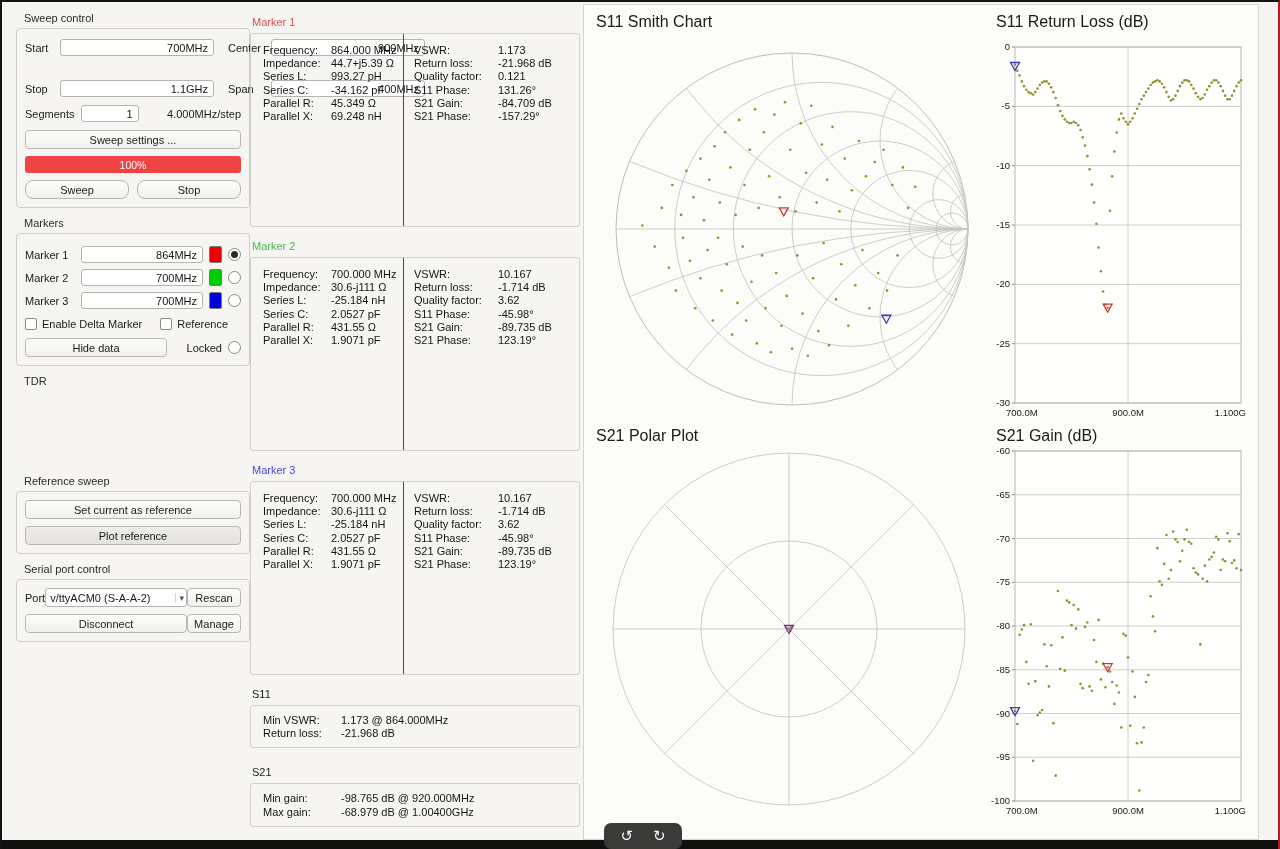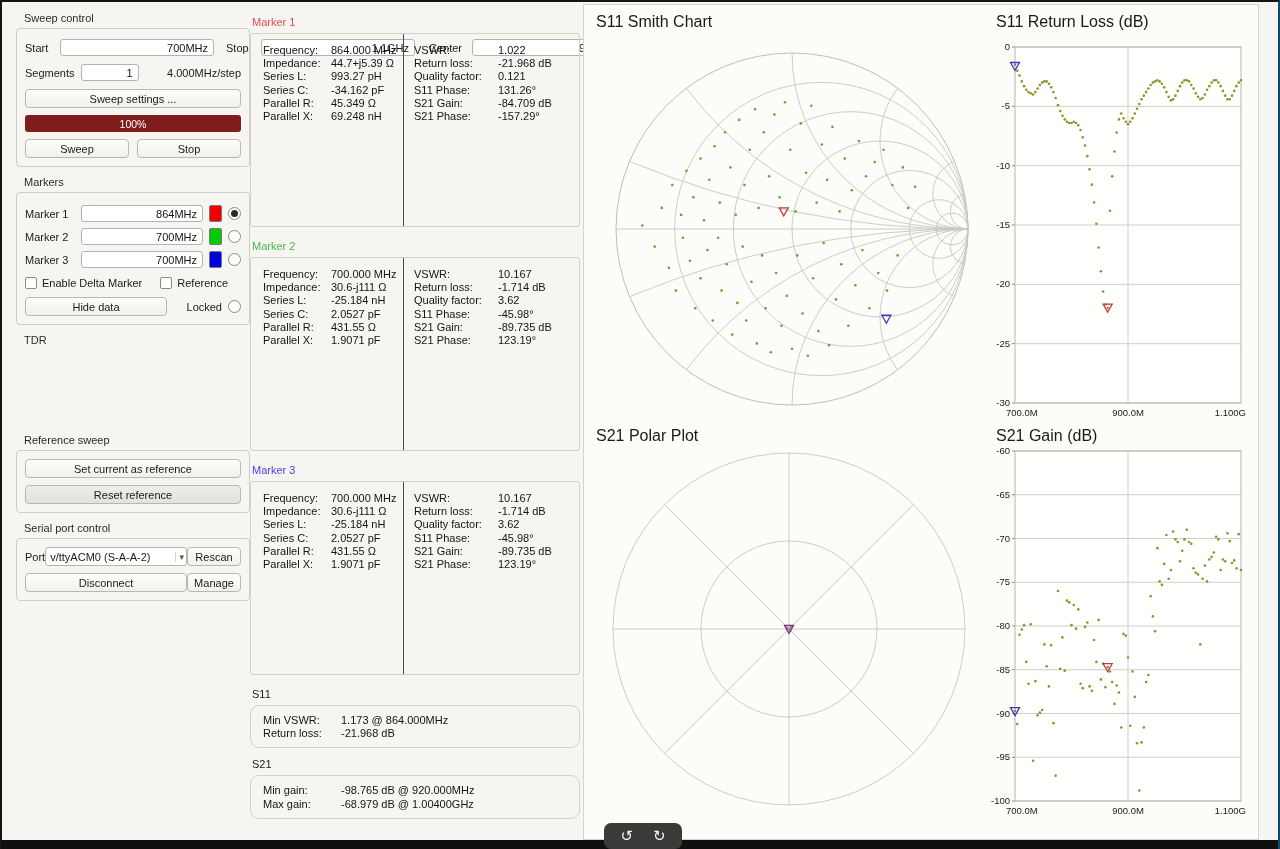--- a/index.html
+++ b/index.html
@@ -1,46 +1,46 @@
 <!DOCTYPE html>
 <html><head>
 <meta charset="utf-8">
 <style>
   html,body{margin:0;padding:0;}
   body{width:1280px;height:849px;position:relative;background:#f6f5f2;
        font-family:"Liberation Sans",sans-serif;font-size:11px;color:#1a1a1a;overflow:hidden;}
   .window{position:absolute;inset:0;border-top:2px solid #141414;border-left:2px solid #141414;
-          border-right:2px solid #0c4a6e;box-sizing:border-box;background:#f6f5f2;}
+          border-right:2px solid #b91c1c;box-sizing:border-box;background:#f6f5f2;}
   .bottom-strip{position:absolute;left:0;right:0;bottom:0;height:9px;background:#101010;z-index:9;}
 
   
   .sidebar{position:absolute;left:14px;top:10px;width:234px;}
   .glabel{font-size:11px;color:#2a2a2a;margin:0 0 4px 8px;}
   .gbox{border:1px solid #cfcdc8;border-radius:4px;padding:8px;box-sizing:border-box;margin-bottom:9px;background:transparent;}
   .btn{background:linear-gradient(#fdfdfc,#f1f0ed);border:1px solid #b9b7b2;border-radius:4px;
        height:19px;display:flex;align-items:center;justify-content:center;font-size:11px;color:#1a1a1a;
        box-sizing:border-box;cursor:default;}
   .btn.pressed{background:linear-gradient(#efedea,#e4e2de);}
   .inp{background:#fff;border:1px solid #b5b3ae;border-radius:3px;height:17px;font-size:11px;
        padding:0 5px;text-align:right;box-sizing:border-box;font-family:"Liberation Sans",sans-serif;color:#141414;}
   .freqwrap{display:flex;align-items:stretch;}
-  .fcol{display:flex;flex-direction:row;gap:12px;flex:1;}
+  .fcol{display:flex;flex-direction:column;gap:24px;flex:1;}
   .frow{display:flex;align-items:center;gap:5px;}
   .flab{width:30px;flex:none;}
   .flab2{width:38px;flex:none;}
   .frow .inp{flex:1;min-width:0;}
   .vsep{width:1px;background:#8a8a86;margin:1px 7px;}
   .segrow{display:flex;align-items:center;margin-top:8px;gap:6px;}
   .segrow .inp{width:58px;}
   .step{margin-left:auto;text-align:center;}
   .wide{margin-top:8px;}
   .progress{margin-top:7px;height:17px;border-radius:3px;display:flex;align-items:center;justify-content:center;
             color:#fff;font-size:10.5px;}
   .btnrow{display:flex;gap:8px;margin-top:7px;}
-  .btnrow .btn{flex:1;}
+  .btnrow .btn{flex:1;border-radius:8px;}
   .mkrow{display:flex;align-items:center;gap:6px;margin-bottom:6px;}
   .mklab{width:50px;flex:none;}
   .mkrow .inp{flex:1;min-width:0;}
   .swatch{width:11px;height:15px;border:1px solid #777;border-radius:2px;flex:none;}
   .radio{width:11px;height:11px;border:1px solid #8a8a86;border-radius:50%;background:#fff;flex:none;position:relative;}
   .radio.on::after{content:"";position:absolute;inset:2px;border-radius:50%;background:#2a2a2a;}
   .checkbox{width:10px;height:10px;border:1px solid #8a8a86;border-radius:2px;background:#fff;flex:none;}
   .ckrow{display:flex;align-items:center;gap:5px;margin:9px 0 2px 0;}
   .ckrow .gap{width:8px;}
   .hiderow{display:flex;align-items:center;gap:6px;margin-top:8px;}
@@ -57,21 +57,21 @@
   
   .centercol{position:absolute;left:248px;top:14px;width:330px;}
   .mtitle{font-size:11px;font-weight:500;margin:0 0 5px 2px;}
   .mbox{border:1px solid #d2d0cb;border-radius:3px;height:194px;box-sizing:border-box;margin-bottom:13px;display:flex;align-items:stretch;}
   .mt{display:flex;width:100%;}
   .mt-l{width:152px;flex:none;padding:10px 0 0 12px;box-sizing:border-box;}
   .mt-r{flex:1;border-left:1px solid #4a4a48;padding:10px 0 0 10px;}
   .mrow{font-size:11px;line-height:13.2px;color:#141414;white-space:nowrap;}
   .mlab{display:inline-block;}
   .stitle{font-size:11px;margin:0 0 5px 2px;}
-  .sbox{border:1px solid #d2d0cb;border-radius:9px;padding:8px 0 7px 12px;box-sizing:border-box;margin-bottom:10px;}
+  .sbox{border:1px solid #d2d0cb;border-radius:3px;padding:8px 0 7px 12px;box-sizing:border-box;margin-bottom:18px;}
   .slab{display:inline-block;width:78px;}
   .analysis{margin-top:0;}
 
   
   .charts{position:absolute;left:581px;top:2px;width:676px;height:836px;background:#fcfcf9;
           border:1px solid #d6d4cf;box-sizing:border-box;}
   .quad{position:absolute;}
   .ctitle{font-size:16px;color:#1a1a1a;margin:2px 0 2px 8px;height:14px;}
   .quad svg{display:block;overflow:visible;}
 
@@ -110,21 +110,21 @@
             <input class="inp" value="400MHz" style="">
           </div>
         </div>
       </div>
       <div class="segrow">
         <span>Segments</span>
         <input class="inp" value="1" style="">
         <span class="step">4.000MHz/step</span>
       </div>
       <div class="btn wide">Sweep settings ...</div>
-      <div class="progress" style="background: #7f1d1d;">
+      <div class="progress" style="background: #ef4444;">
         <span>100%</span>
       </div>
       <div class="btnrow">
         <div class="btn">Sweep</div>
         <div class="btn">Stop</div>
       </div>
     </div>
 
     <div class="glabel">Markers</div>
     <div class="gbox" style="padding-top:12px;">
@@ -158,21 +158,21 @@
         <span style="margin-left:auto;">Locked</span>
         <span class="radio"></span>
       </div>
     </div>
 
     <div class="glabel">TDR</div>
 
     <div class="glabel" style="margin-top:88px;">Reference sweep</div>
     <div class="gbox">
       <div class="btn refbtn">Set current as reference</div>
-      <div class="btn pressed">Reset reference</div>
+      <div class="btn pressed">Plot reference</div>
     </div>
 
     <div class="glabel">Serial port control</div>
     <div class="gbox">
       <div class="serrow">
         <span>Port</span>
         <div class="combo">
           <span class="ctext">v/ttyACM0 (S-A-A-2)</span>
           <span class="arrow">▾</span>
         </div>
@@ -192,21 +192,21 @@
         <div class="mt">
           <div class="mt-l">
             <div class="mrow"><span class="mlab" style="width: 68px;">Frequency:</span><span>864.000 MHz</span></div>
             <div class="mrow"><span class="mlab" style="width: 68px;">Impedance:</span><span>44.7+j5.39 Ω</span></div>
             <div class="mrow"><span class="mlab" style="width: 68px;">Series L:</span><span>993.27 pH</span></div>
             <div class="mrow"><span class="mlab" style="width: 68px;">Series C:</span><span>-34.162 pF</span></div>
             <div class="mrow"><span class="mlab" style="width: 68px;">Parallel R:</span><span>45.349 Ω</span></div>
             <div class="mrow"><span class="mlab" style="width: 68px;">Parallel X:</span><span>69.248 nH</span></div>
           </div>
           <div class="mt-r">
-            <div class="mrow"><span class="mlab" style="width: 84px;">VSWR:</span><span>1.022</span></div>
+            <div class="mrow"><span class="mlab" style="width: 84px;">VSWR:</span><span>1.173</span></div>
             <div class="mrow"><span class="mlab" style="width: 84px;">Return loss:</span><span>-21.968 dB</span></div>
             <div class="mrow"><span class="mlab" style="width: 84px;">Quality factor:</span><span>0.121</span></div>
             <div class="mrow"><span class="mlab" style="width: 84px;">S11 Phase:</span><span>131.26°</span></div>
             <div class="mrow"><span class="mlab" style="width: 84px;">S21 Gain:</span><span>-84.709 dB</span></div>
             <div class="mrow"><span class="mlab" style="width: 84px;">S21 Phase:</span><span>-157.29°</span></div>
           </div>
         </div>
       </div>
 
     <div class="mtitle" style="color: rgb(73, 184, 73);">Marker 2</div>

